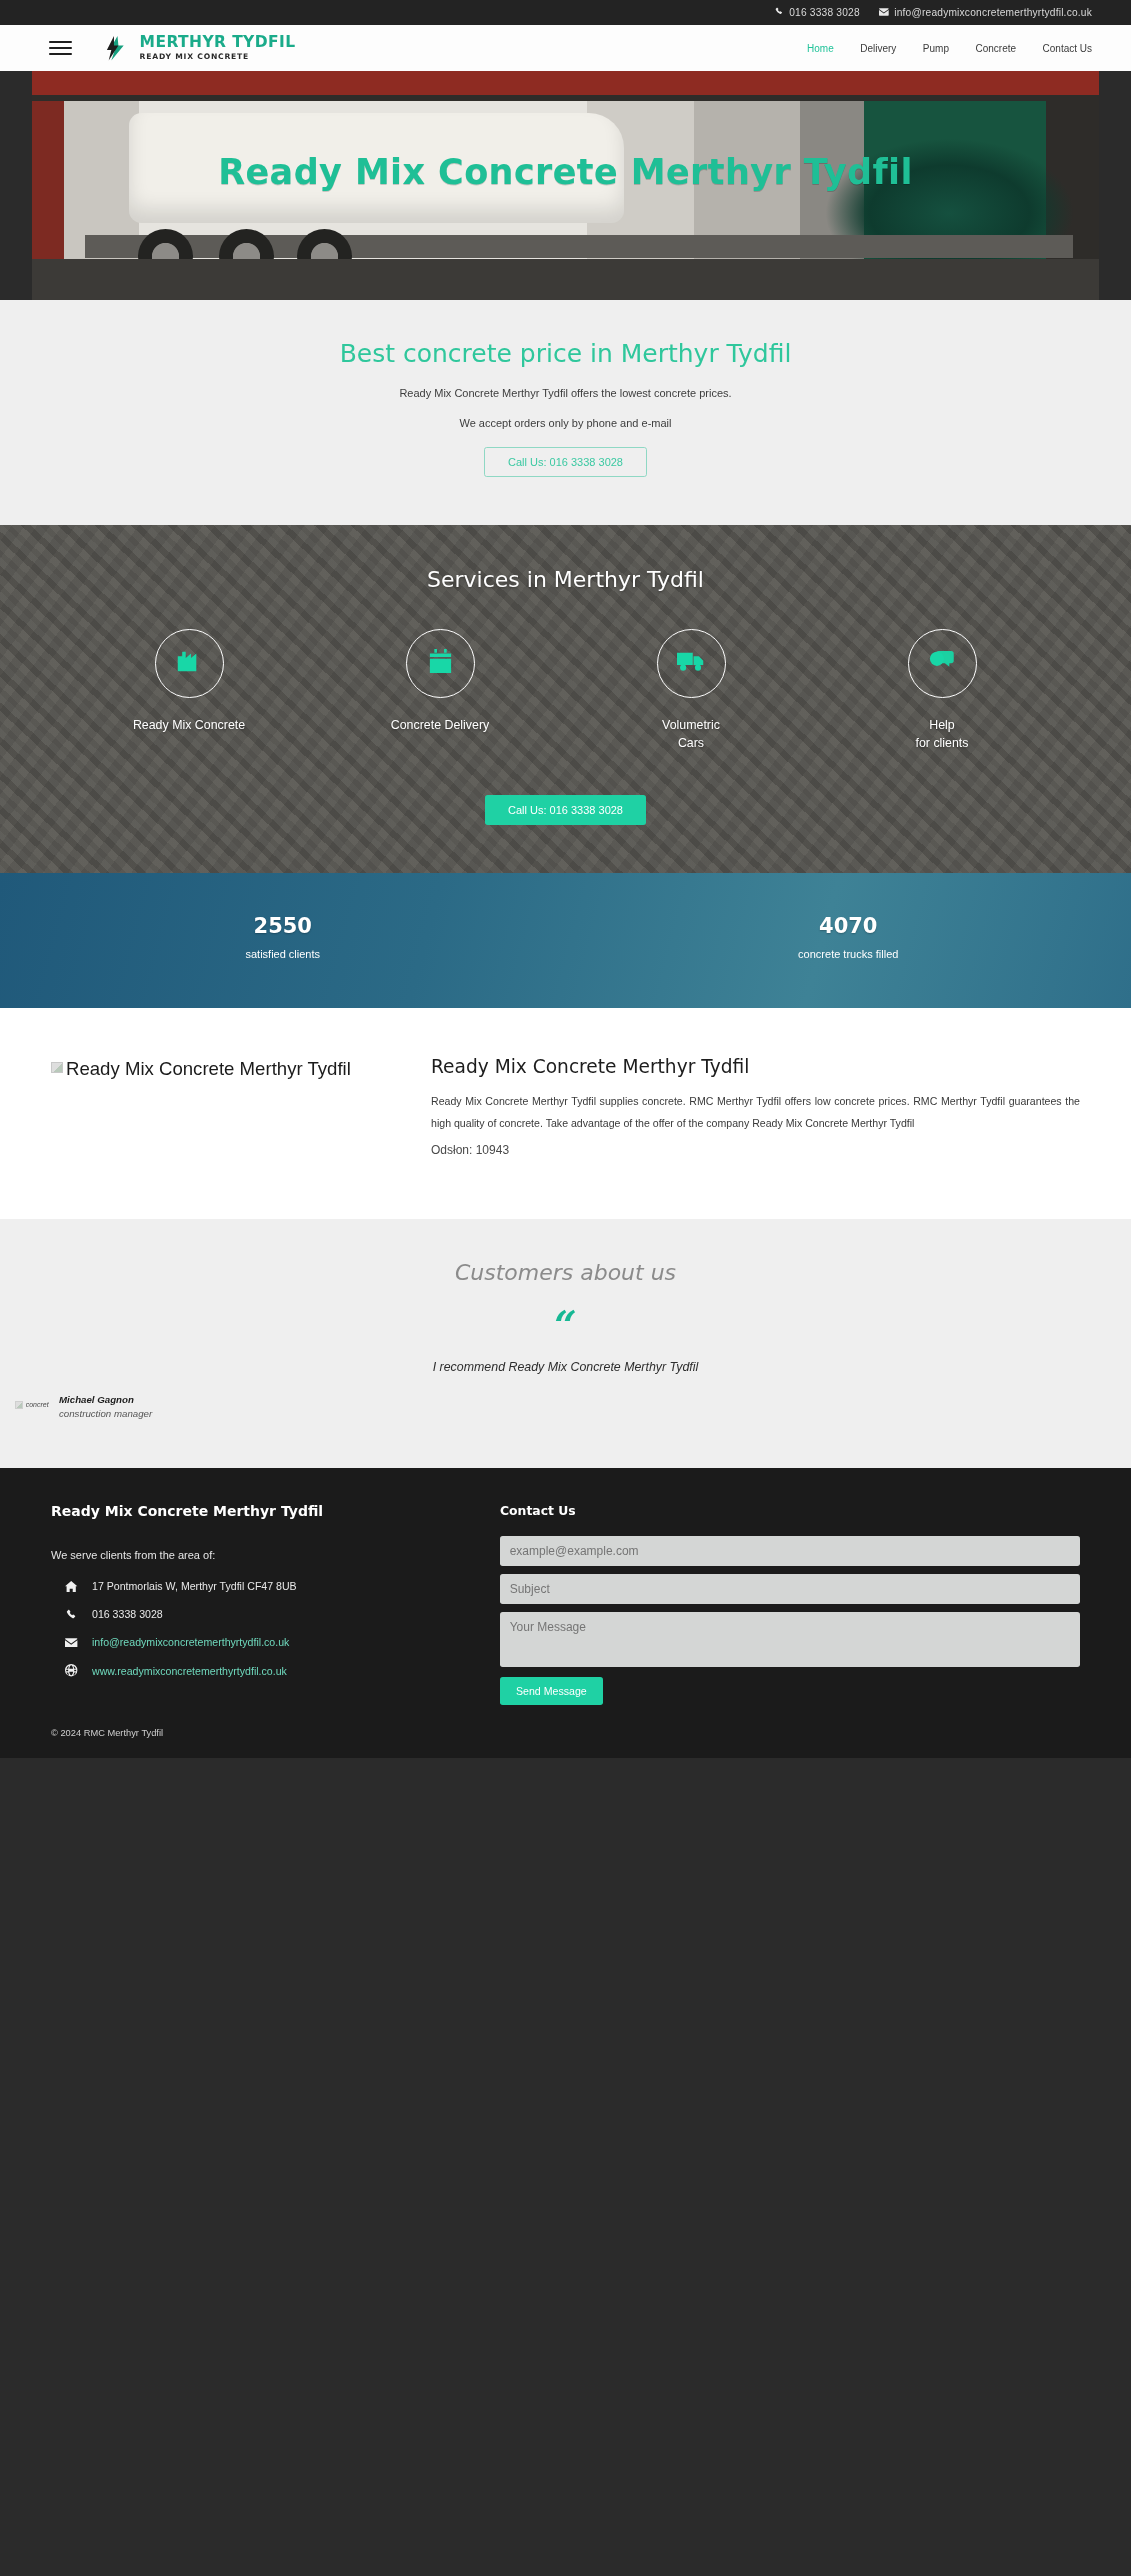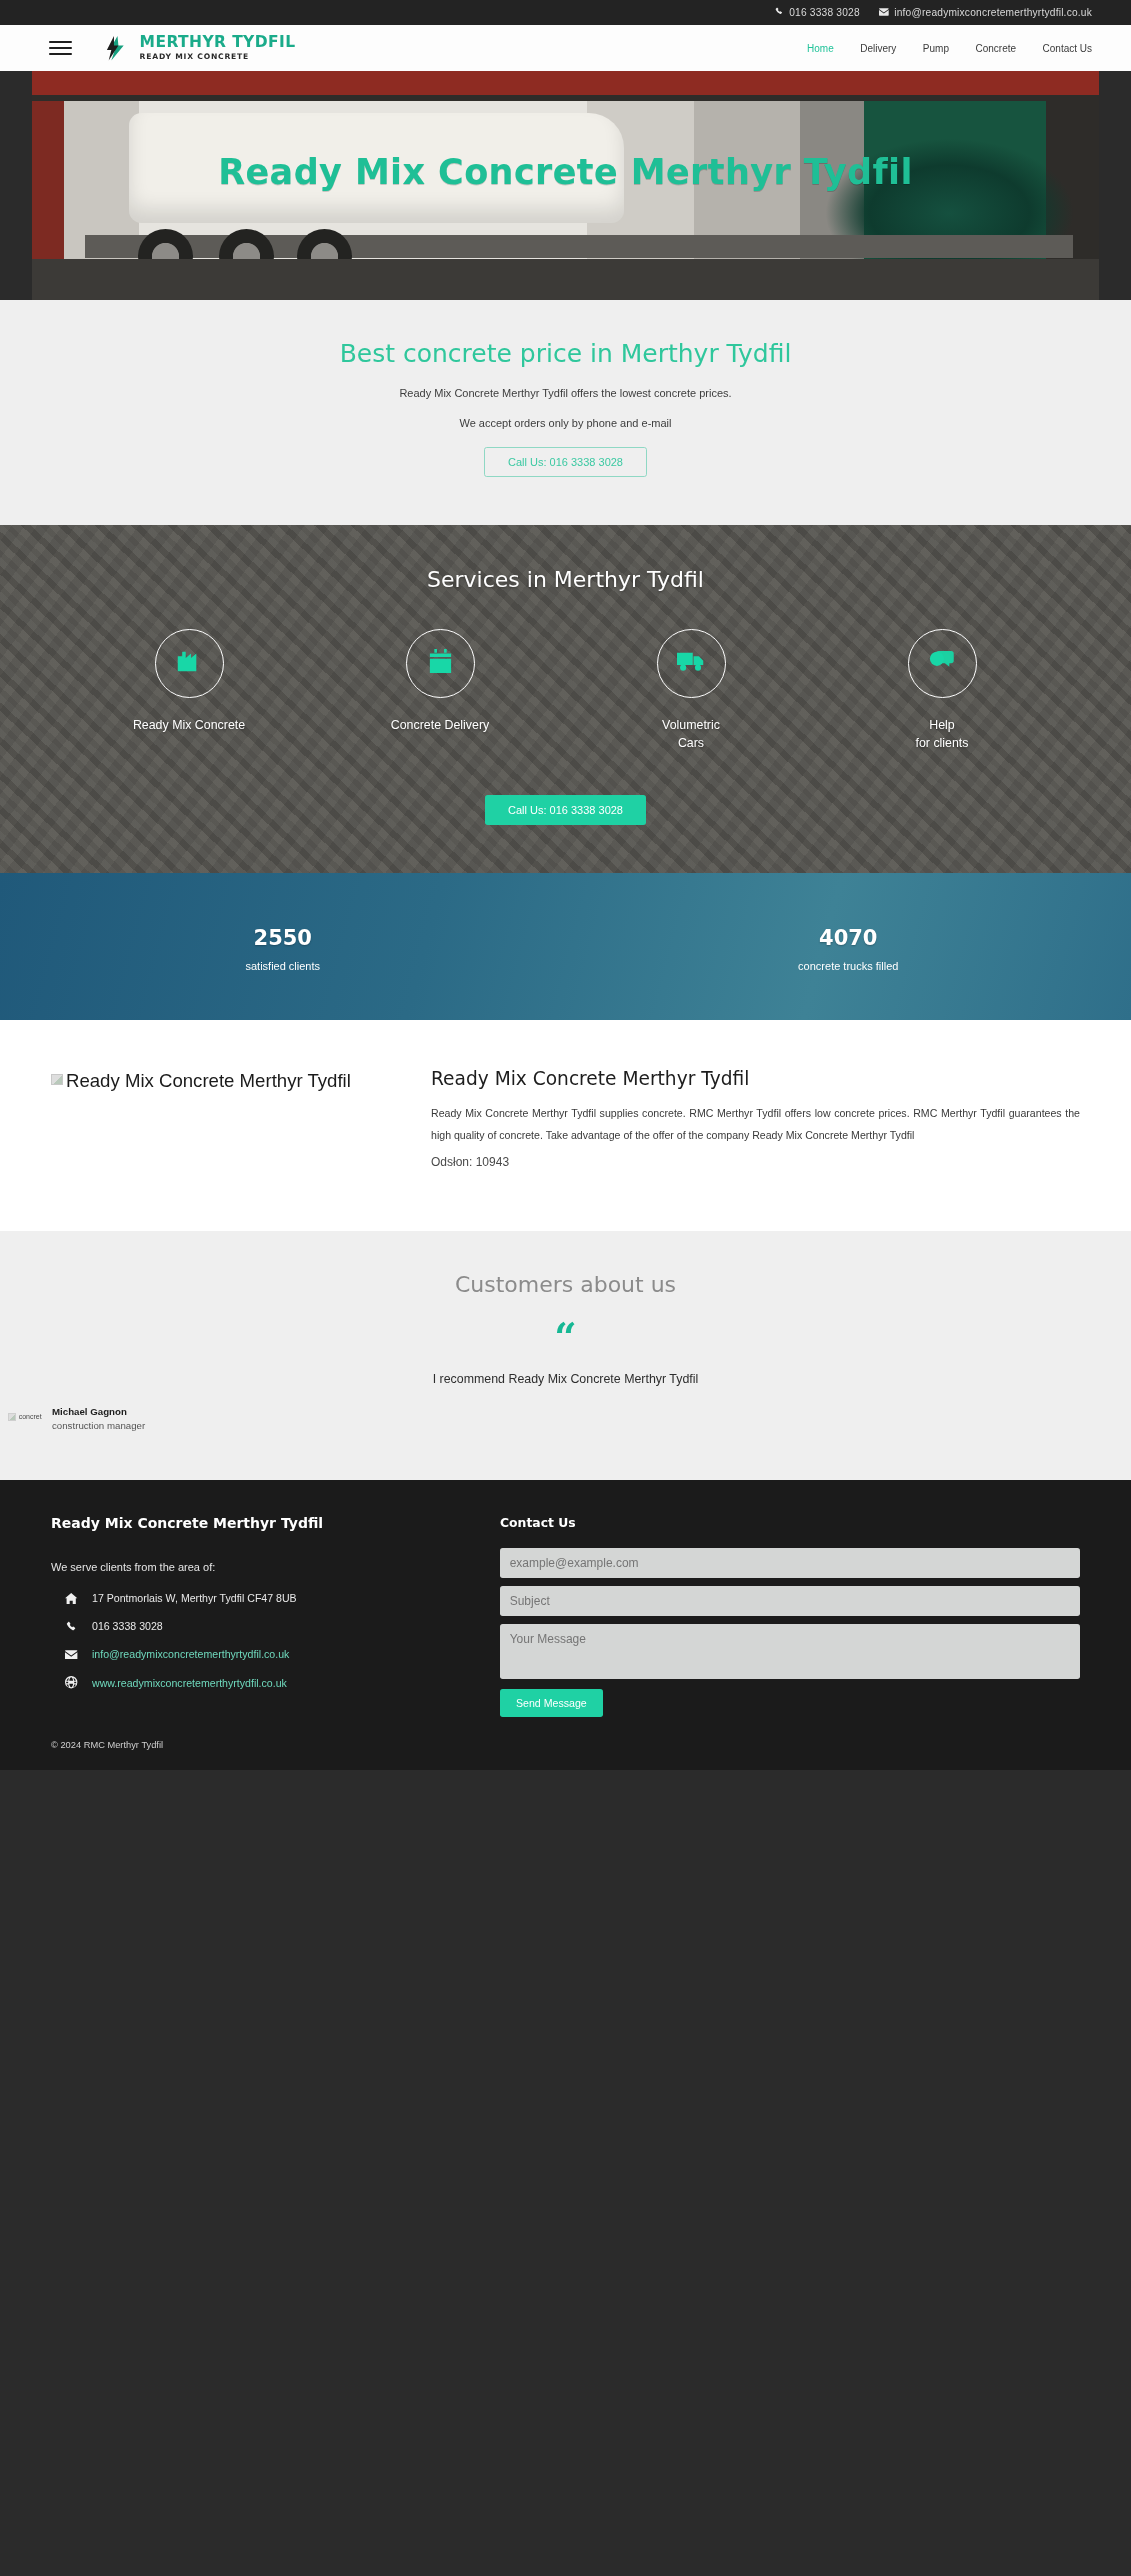--- a/index.html
+++ b/index.html
@@ -163,21 +163,21 @@
     padding: 8.8px 23px;
     border: none;
     border-radius: 2.7px;
     text-decoration: none;
     cursor: pointer;
   }
 
   
   .stats {
     background: linear-gradient(105deg,#20597a 0%, #2b6a86 38%, #3e8296 72%, #2f6f8a 100%);
-    padding: 53px 0 48px;
+    padding: 41px 0 48px;
     display: flex;
   }
   .stat { flex: 1; text-align: center; color: #fff; }
   .stat .num {
     font-family: "DejaVu Sans", sans-serif;
     font-weight: 700; font-size: 21px; margin-bottom: 10.6px;
     text-shadow: 0 0.9px 1.8px rgba(0,0,0,.25);
   }
   .stat .cap { font-size: 11px; }
 
@@ -207,22 +207,23 @@
   }
   .about p {
     font-size: 10.6px; line-height: 2.05; color: #3a3a3a;
     text-align: justify;
   }
   .about .views { font-size: 12px; color: #4a4a4a; margin-top: 8px; }
 
   
   .testi {
     background: #efefef;
-    padding: 41px 8px 49px;
+    padding: 41px 15px 49px;
     text-align: center;
+    font-style: italic;
   }
   .testi h2 {
     font-family: "DejaVu Sans", sans-serif;
     font-weight: 400; font-size: 22px; color: #8b8b8b;
     margin-bottom: 25px;
   }
   .quote-mark { color: #16b894; font-size: 39px; font-family: "DejaVu Serif", serif; line-height: .8; font-weight: 700; }
   .testi .quote { font-size: 12.4px; color: #2d2d2d; margin: 19.4px 0 16px; }
   .author { display: flex; align-items: center; justify-content: flex-start; gap: 14px; }
   .author .avatar {

